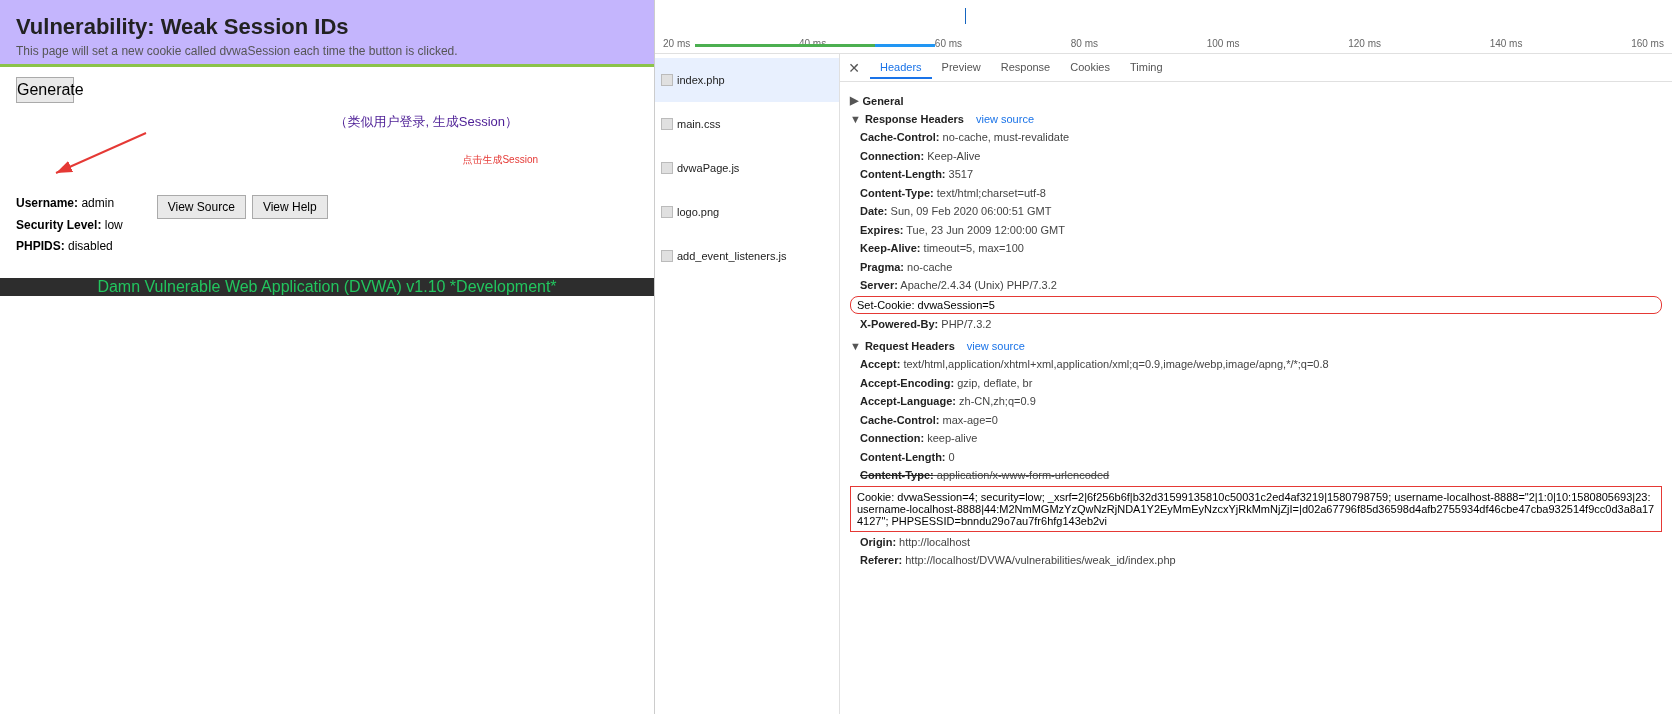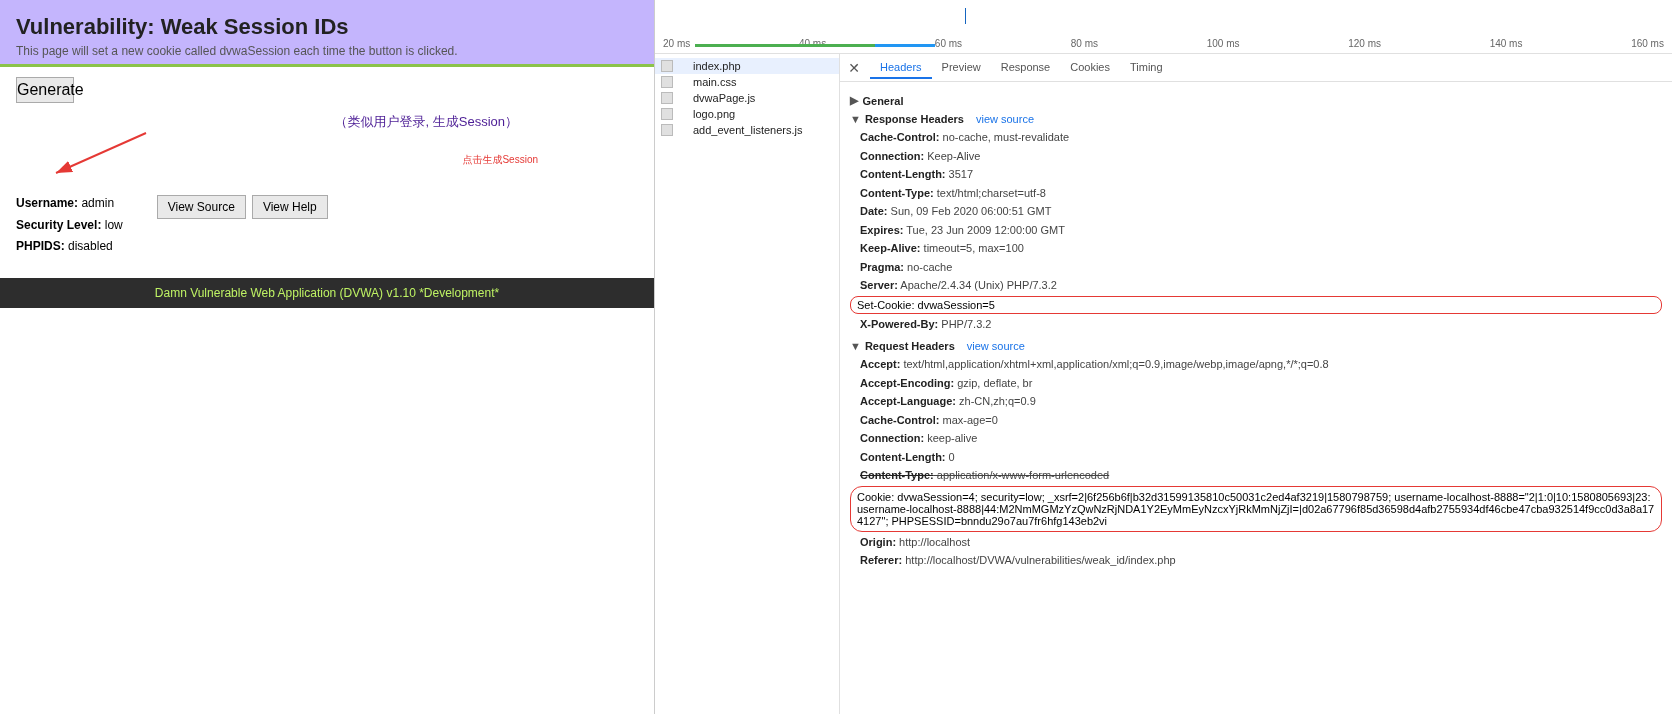--- a/index.html
+++ b/index.html
@@ -89,24 +89,23 @@
       padding: 4px 10px;
       background: #e9e9e9;
       border: 1px solid #aaa;
       cursor: pointer;
       font-size: 12px;
     }
 
     .footer-bar {
       margin-top: auto;
       background: #2d2d2d;
-      color: #bef264;
+      color: #22c55e;
       text-align: center;
-      padding: 8px;
-      font-size: 12px;
+      font-size: 16px;
     }
 
     
     .right-panel {
       flex: 1;
       display: flex;
       flex-direction: column;
       background: #fff;
       font-size: 11px;
     }
@@ -141,23 +140,23 @@
       width: 185px;
       min-width: 185px;
       border-right: 1px solid #e0e0e0;
       overflow-y: auto;
       padding-top: 4px;
     }
 
     .file-item {
       display: flex;
       align-items: center;
-      padding: 2px 6px;
-      cursor: pointer;
-      gap: 20px;
+      padding: 16px 6px;
+      cursor: pointer;
+      gap: 4px;
     }
     .file-item.active { background: #e8f0fe; }
     .file-icon {
       width: 12px;
       height: 12px;
       background: #e0e0e0;
       border: 1px solid #bbb;
       flex-shrink: 0;
     }
     .file-name { font-size: 11px; color: #222; }
@@ -239,21 +238,21 @@
     .set-cookie-row {
       border: 1px solid #e53935;
       border-radius: 8px;
       margin: 2px 0;
       padding: 2px 6px;
       background: #fff;
     }
 
     .cookie-long-row {
       border: 1px solid #e53935;
-      border-radius: 12px;
+      border-radius: 0;
       margin: 2px 0;
       padding: 4px 6px;
       background: #fff;
       word-break: break-all;
     }
 
     .strikethrough {
       text-decoration: line-through;
       color: #888;
     }

